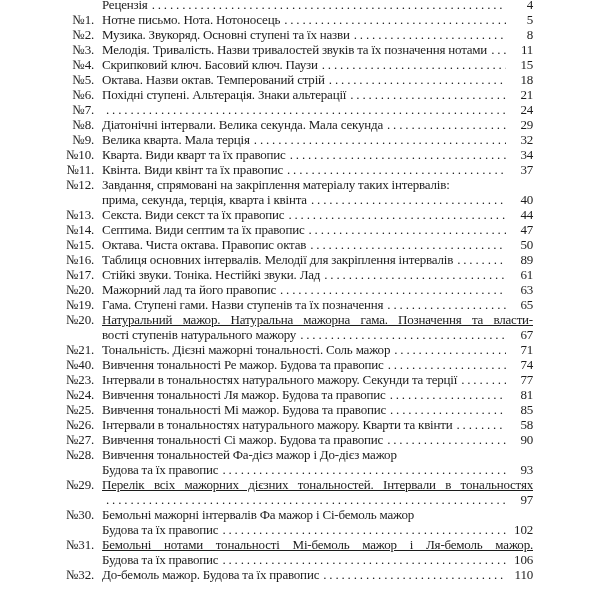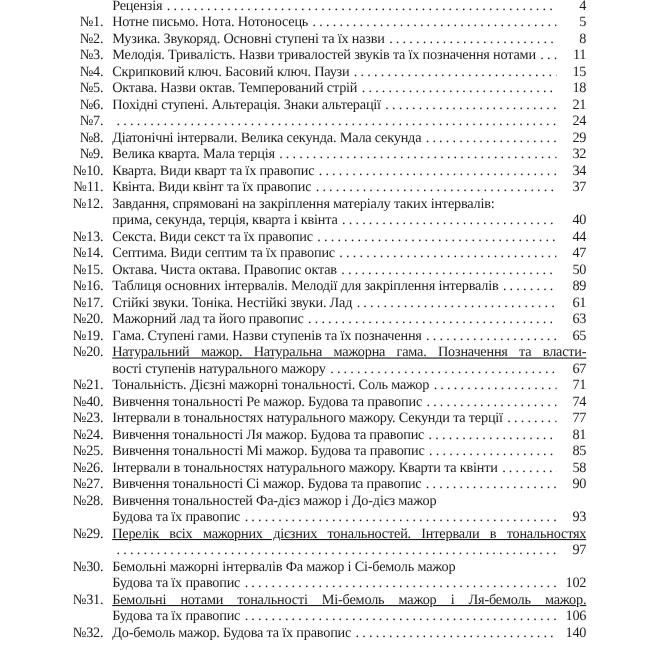--- a/index.html
+++ b/index.html
@@ -390,17 +390,17 @@
       </div>
     </div>
   </div>
 
   <div class="entry">
     <span class="num">№32.</span>
     <div class="body">
         <div class="lastline">
         <span class="ltext">До-бемоль мажор. Будова та їх правопис</span>
         <span class="leader">. . . . . . . . . . . . . . . . . . . . . . . . . . . . . . . . . . . . . . . . . . . . . . . . . . . . . . . . . . . . . . . . . . . . . . . . . . . . . . . . </span>
-        <span class="page">140</span>
+        <span class="page">110</span>
       </div>
     </div>
   </div>
 </div>
 
 </body></html>

